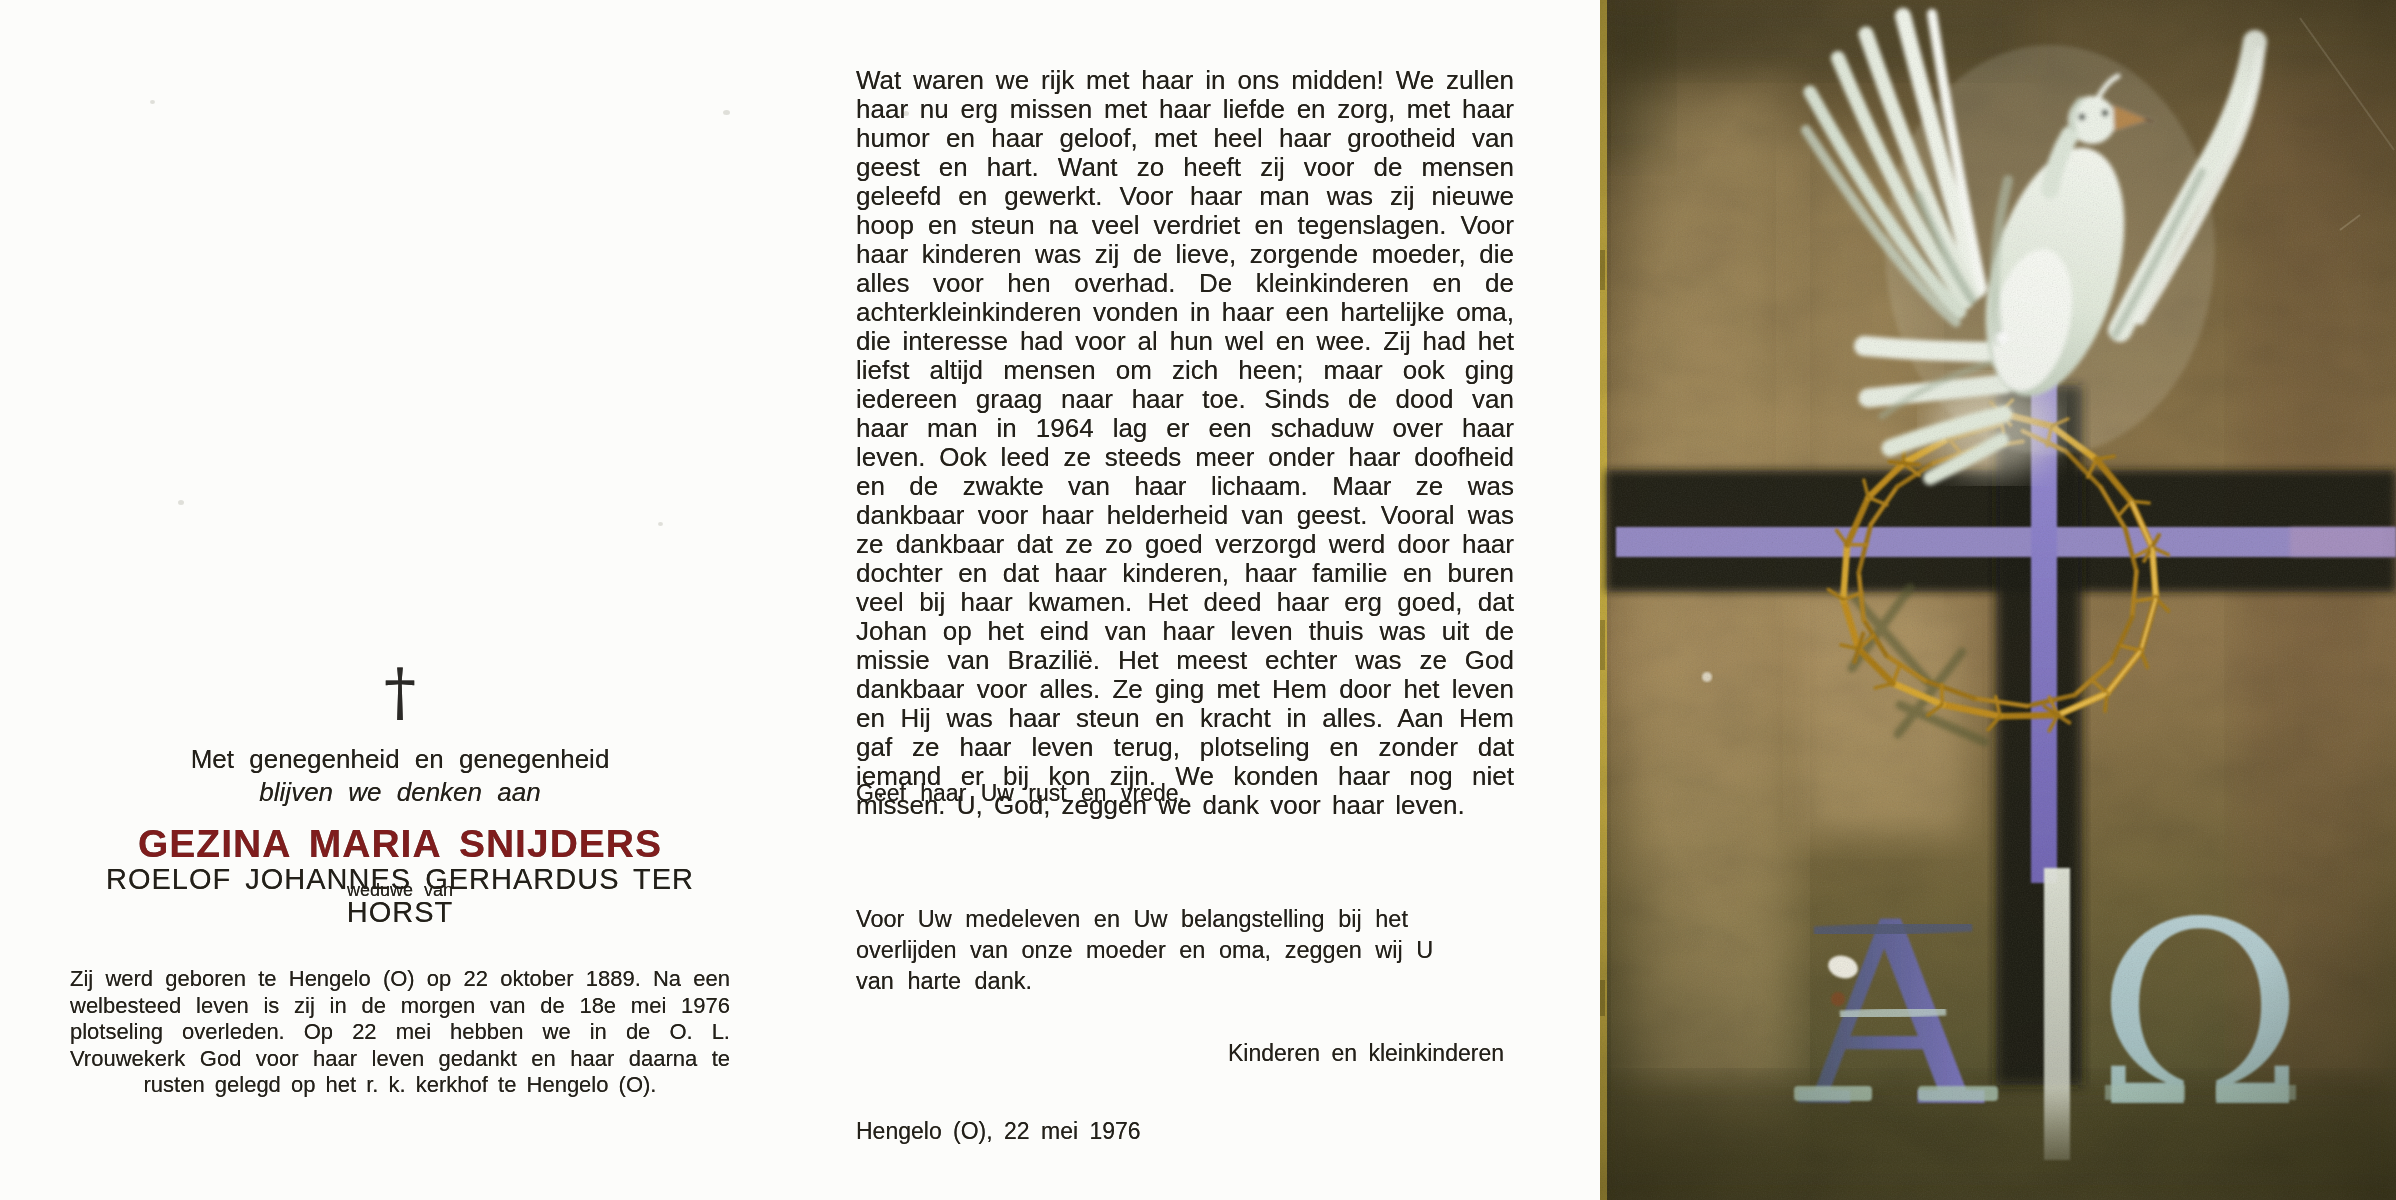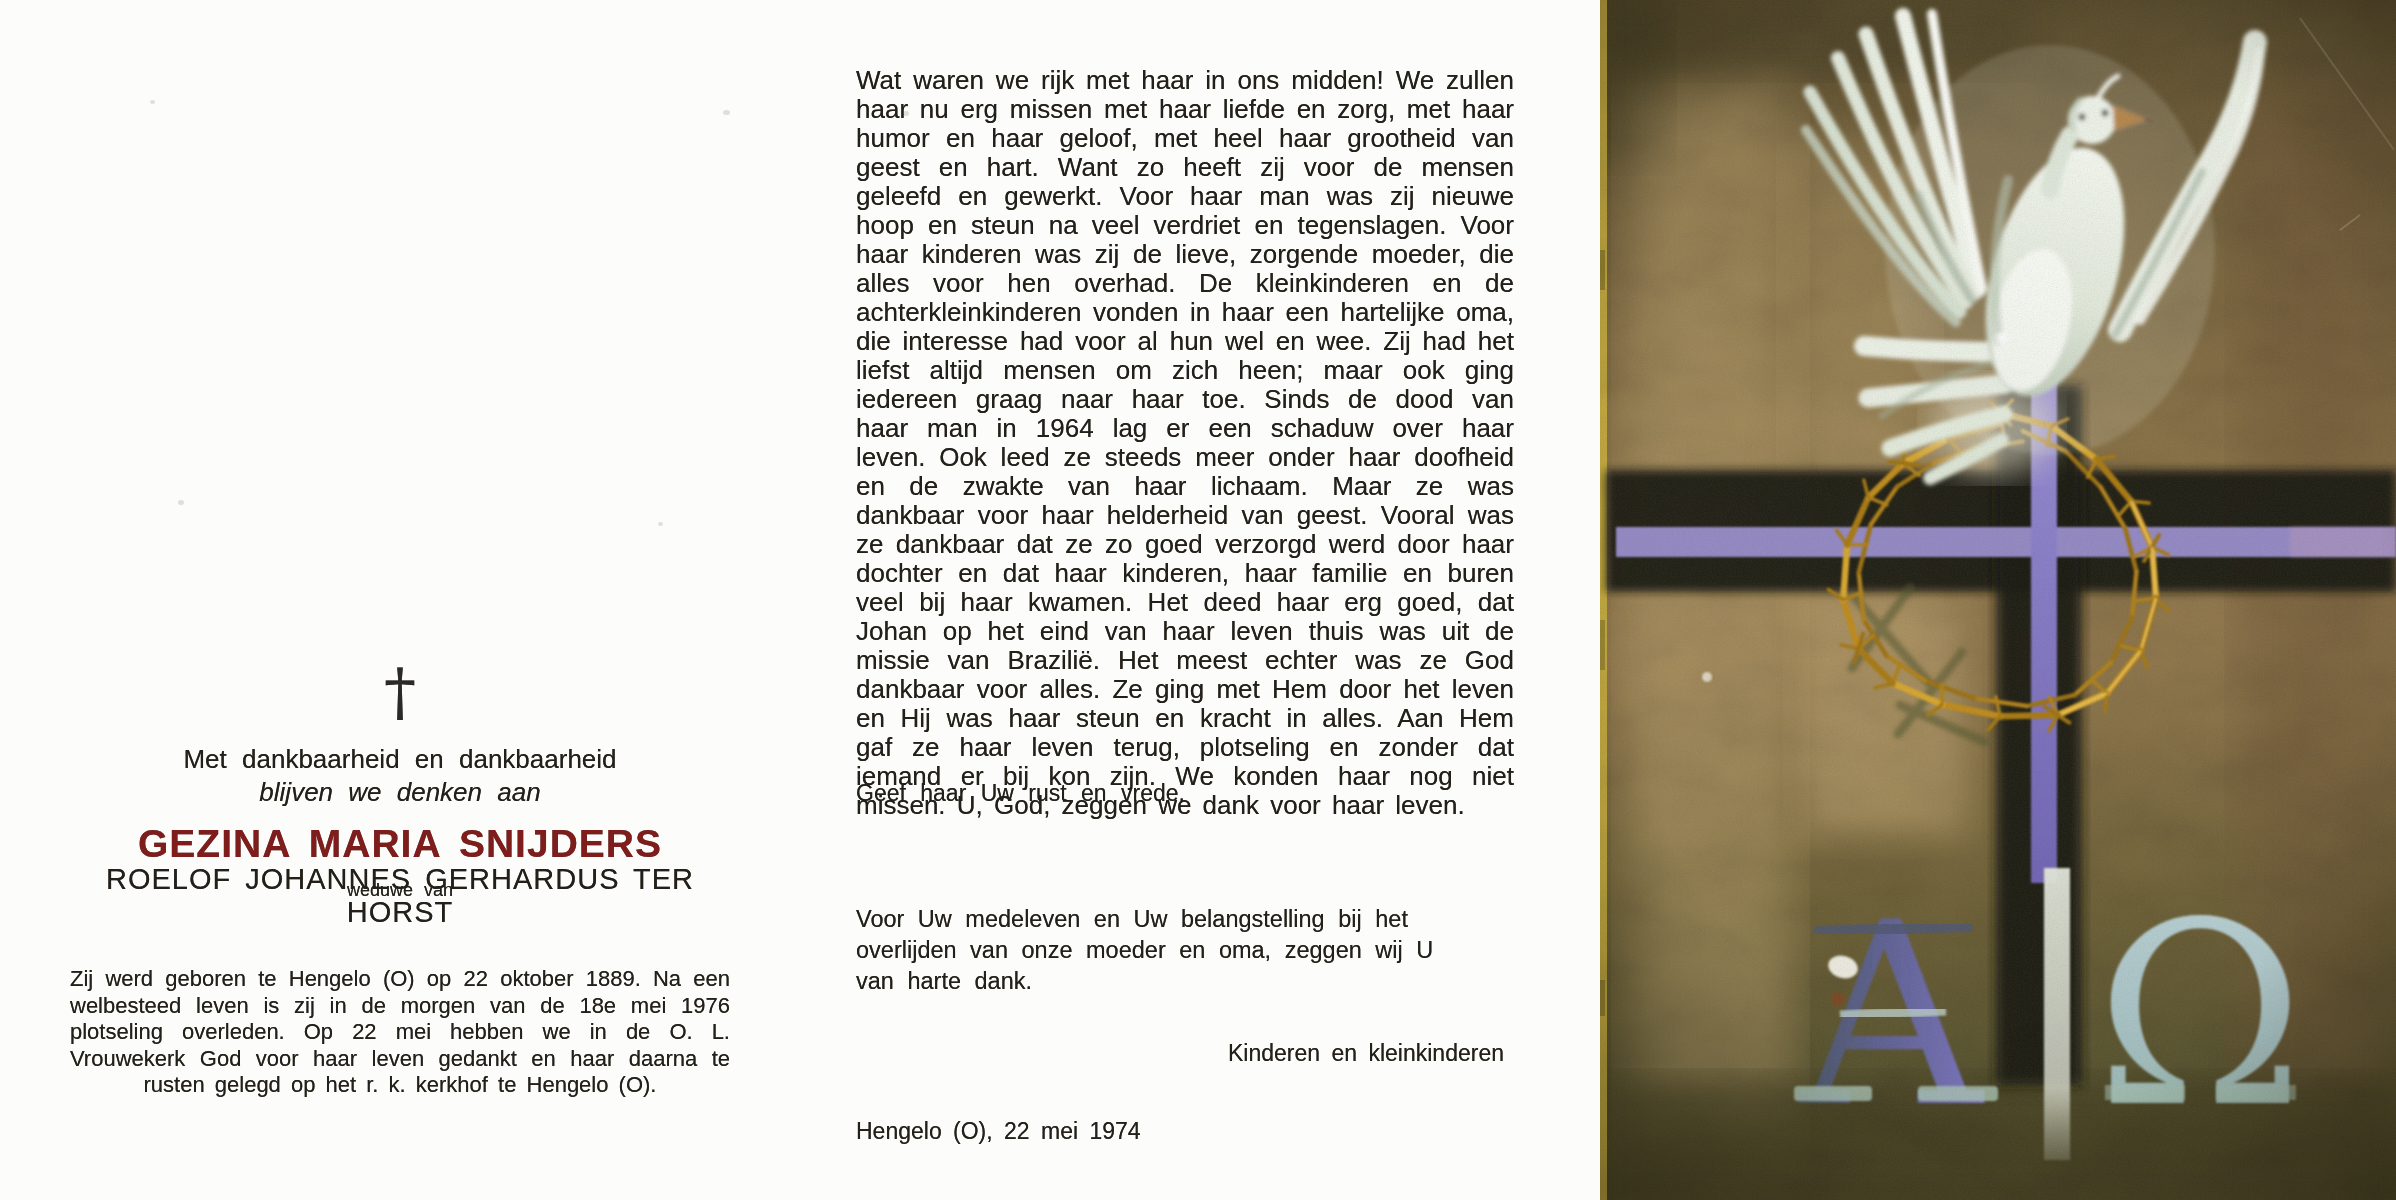--- a/index.html
+++ b/index.html
@@ -30,38 +30,38 @@
 <div class="scan">
 
   <div class="speck" style="left:150px;top:100px;width:5px;height:4px;"></div>
   <div class="speck" style="left:178px;top:500px;width:6px;height:5px;"></div>
   <div class="speck" style="left:723px;top:110px;width:7px;height:5px;"></div>
   <div class="speck" style="left:903px;top:111px;width:6px;height:5px;"></div>
   <div class="speck" style="left:658px;top:522px;width:5px;height:4px;"></div>
 
   <div>
     <div class="t leftcol" id="left-cross">†</div>
-    <div class="t leftcol" id="intro1">Met dankbaarheid en dankbaarheid</div>
+    <div class="t leftcol" id="intro1">Met genegenheid en genegenheid</div>
     <div class="t leftcol" id="intro2">blijven we denken aan</div>
     <div class="t leftcol" id="name">GEZINA MARIA SNIJDERS</div>
     <div class="t leftcol" id="relation">weduwe van</div>
     <div class="t leftcol" id="husband">ROELOF JOHANNES GERHARDUS TER HORST</div>
     <div class="t leftcol" id="bio">Zij werd geboren te Hengelo (O) op 22 oktober 1889. Na een welbesteed leven is zij in de morgen van de 18e mei 1976 plotseling overleden. Op 22 mei hebben we in de O. L. Vrouwekerk God voor haar leven gedankt en haar daarna te rusten gelegd op het r. k. kerkhof te Hengelo (O).</div>
   </div>
 
   <div>
     <div class="t midcol" id="memorial">Wat waren we rijk met haar in ons midden! We zullen haar nu erg missen met haar liefde en zorg, met haar humor en haar geloof, met heel haar grootheid van geest en hart. Want zo heeft zij voor de mensen geleefd en gewerkt. Voor haar man was zij nieuwe hoop en steun na veel verdriet en tegenslagen. Voor haar kinderen was zij de lieve, zorgende moeder, die alles voor hen overhad. De kleinkinderen en de achterkleinkinderen vonden in haar een hartelijke oma, die interesse had voor al hun wel en wee. Zij had het liefst altijd mensen om zich heen; maar ook ging iedereen graag naar haar toe. Sinds de dood van haar man in 1964 lag er een schaduw over haar leven. Ook leed ze steeds meer onder haar doofheid en de zwakte van haar lichaam. Maar ze was dankbaar voor haar helderheid van geest. Vooral was ze dankbaar dat ze zo goed verzorgd werd door haar dochter en dat haar kinderen, haar familie en buren veel bij haar kwamen. Het deed haar erg goed, dat Johan op het eind van haar leven thuis was uit de missie van Brazilië. Het meest echter was ze God dankbaar voor alles. Ze ging met Hem door het leven en Hij was haar steun en kracht in alles. Aan Hem gaf ze haar leven terug, plotseling en zonder dat iemand er bij kon zijn. We konden haar nog niet missen. U, God, zeggen we dank voor haar leven.</div>
     <div class="t midcol" id="prayer">Geef haar Uw rust en vrede.</div>
     <div class="t midcol" id="thanks">
       <div>Voor Uw medeleven en Uw belangstelling bij het</div>
       <div>overlijden van onze moeder en oma, zeggen wij U</div>
       <div>van harte dank.</div>
     </div>
     <div class="t midcol" id="signature">Kinderen en kleinkinderen</div>
-    <div class="t midcol" id="placedate">Hengelo (O), 22 mei 1974</div>
+    <div class="t midcol" id="placedate">Hengelo (O), 22 mei 1976</div>
   </div>
 
   <div class="painting">
   <svg width="796" height="1200" viewBox="0 0 796 1200" xmlns="http://www.w3.org/2000/svg">
     <defs>
       <linearGradient id="bgGrad" x1="0" y1="0" x2="0" y2="1">
         <stop offset="0" stop-color="#554726"></stop>
             <stop offset="0.12" stop-color="#6f5c35"></stop>
         <stop offset="0.35" stop-color="#8a7244"></stop>
             <stop offset="0.55" stop-color="#93784a"></stop>

